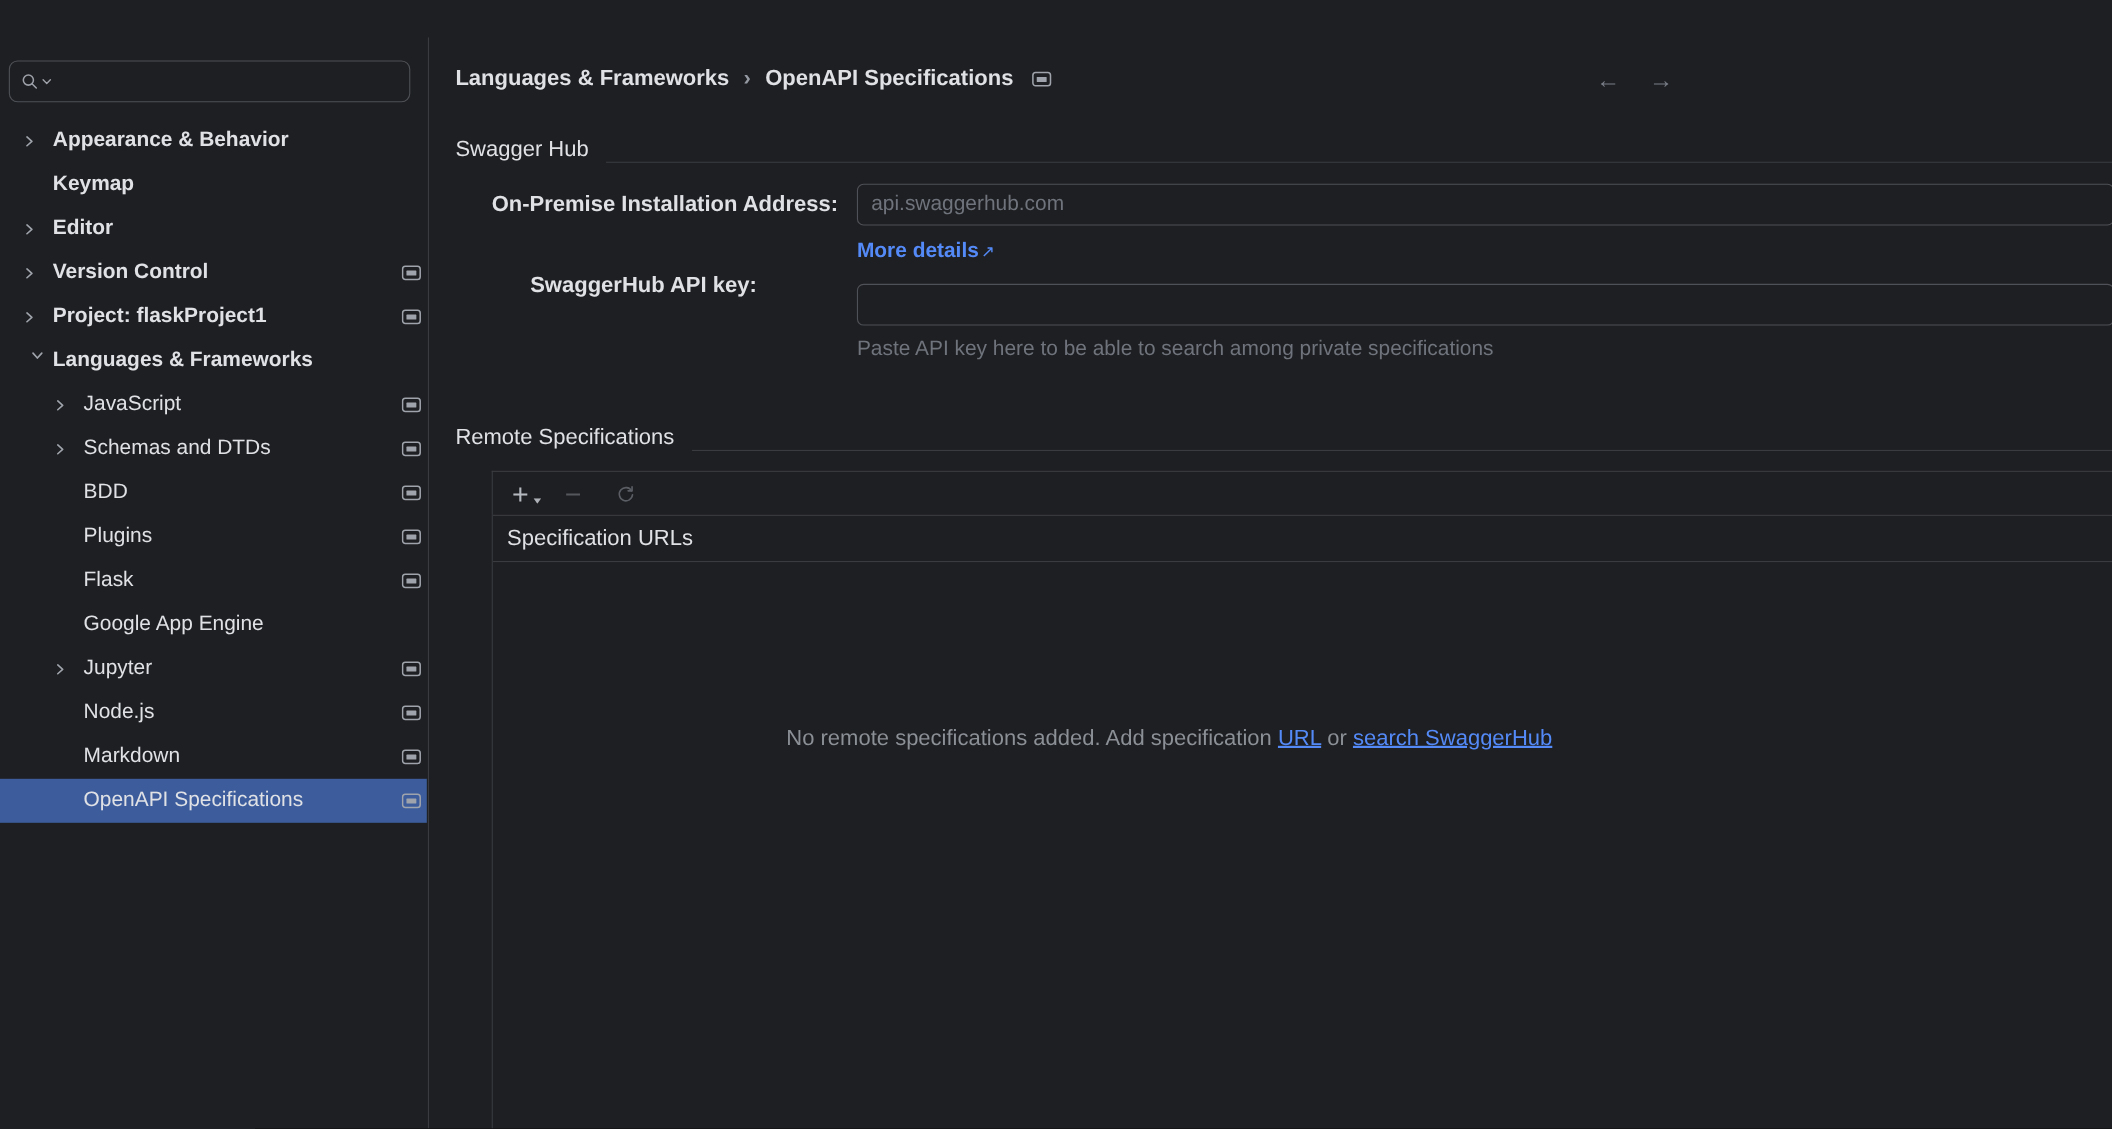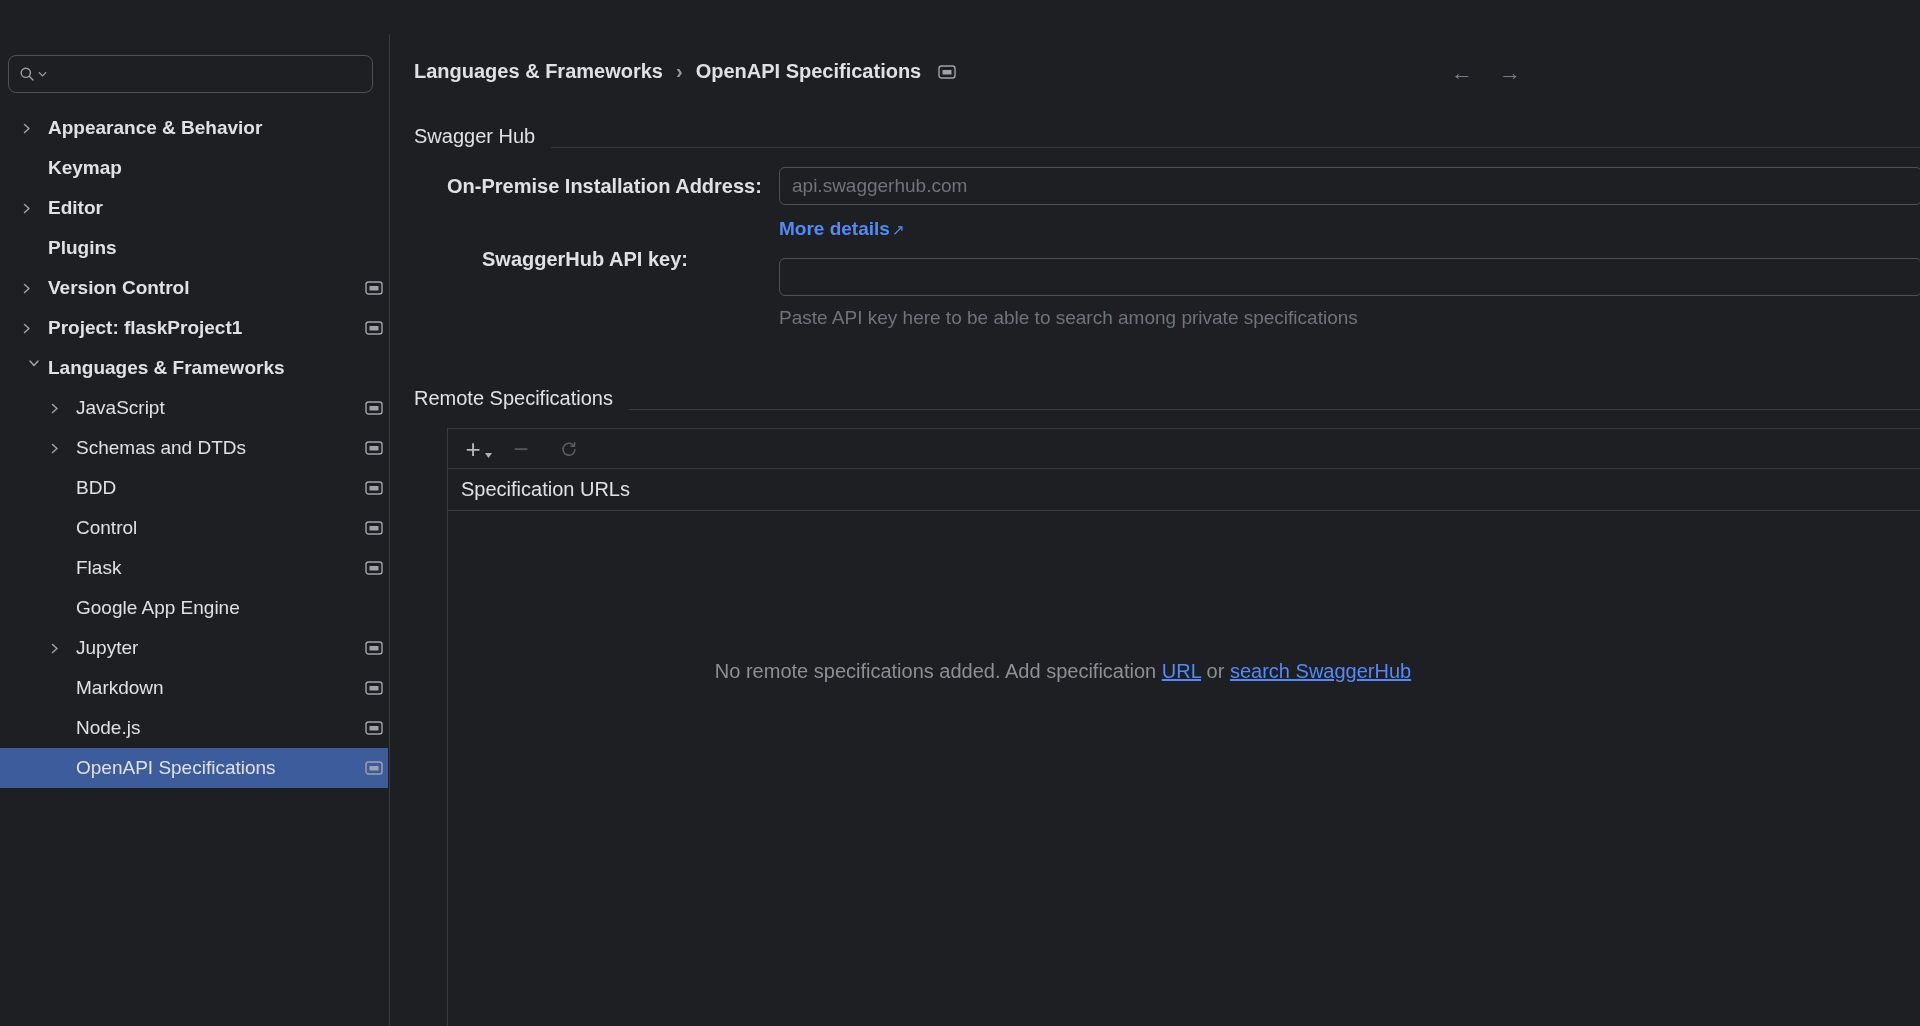--- a/index.html
+++ b/index.html
@@ -126,100 +126,96 @@
         </div>
         <div class="tree-row lvl0 bold">
           <span class="chev">
             <svg width="13" height="13" viewBox="0 0 13 13">
               <path d="M4.5 2.5L9 6.5 4.5 10.5" fill="none" stroke="#9fa3ab" stroke-width="1.5" stroke-linecap="round" stroke-linejoin="round"></path>
             </svg>
           </span>
           <span class="tree-label">Editor</span>
         </div>
         <div class="tree-row lvl0 bold">
+          <span class="chev">
+            <svg width="13" height="13" viewBox="0 0 13 13">
+              <path d="M4.5 2.5L9 6.5 4.5 10.5" fill="none" stroke="#9fa3ab" stroke-width="1.5" stroke-linecap="round" stroke-linejoin="round"></path>
+            </svg>
+          </span>
+          <span class="tree-label">Version Control</span>
+          <span class="scope">
+            <svg width="19" height="16" viewBox="0 0 19 16">
+              <rect x="1" y="2" width="16" height="12" rx="2.5" fill="none" stroke="#9fa3ab" stroke-width="1.4"></rect>
+              <rect x="4.5" y="6" width="9" height="4.5" rx="0.5" fill="#9fa3ab"></rect>
+            </svg>
+          </span>
+        </div>
+        <div class="tree-row lvl0 bold">
+          <span class="chev">
+            <svg width="13" height="13" viewBox="0 0 13 13">
+              <path d="M4.5 2.5L9 6.5 4.5 10.5" fill="none" stroke="#9fa3ab" stroke-width="1.5" stroke-linecap="round" stroke-linejoin="round"></path>
+            </svg>
+          </span>
+          <span class="tree-label">Project: flaskProject1</span>
+          <span class="scope">
+            <svg width="19" height="16" viewBox="0 0 19 16">
+              <rect x="1" y="2" width="16" height="12" rx="2.5" fill="none" stroke="#9fa3ab" stroke-width="1.4"></rect>
+              <rect x="4.5" y="6" width="9" height="4.5" rx="0.5" fill="#9fa3ab"></rect>
+            </svg>
+          </span>
+        </div>
+        <div class="tree-row lvl0 bold">
+          <span class="chev down">
+            <svg width="13" height="13" viewBox="0 0 13 13">
+              <path d="M4.5 2.5L9 6.5 4.5 10.5" fill="none" stroke="#9fa3ab" stroke-width="1.5" stroke-linecap="round" stroke-linejoin="round"></path>
+            </svg>
+          </span>
+          <span class="tree-label">Languages &amp; Frameworks</span>
+        </div>
+        <div class="tree-row lvl1">
+          <span class="chev">
+            <svg width="13" height="13" viewBox="0 0 13 13">
+              <path d="M4.5 2.5L9 6.5 4.5 10.5" fill="none" stroke="#9fa3ab" stroke-width="1.5" stroke-linecap="round" stroke-linejoin="round"></path>
+            </svg>
+          </span>
+          <span class="tree-label">JavaScript</span>
+          <span class="scope">
+            <svg width="19" height="16" viewBox="0 0 19 16">
+              <rect x="1" y="2" width="16" height="12" rx="2.5" fill="none" stroke="#9fa3ab" stroke-width="1.4"></rect>
+              <rect x="4.5" y="6" width="9" height="4.5" rx="0.5" fill="#9fa3ab"></rect>
+            </svg>
+          </span>
+        </div>
+        <div class="tree-row lvl1">
+          <span class="chev">
+            <svg width="13" height="13" viewBox="0 0 13 13">
+              <path d="M4.5 2.5L9 6.5 4.5 10.5" fill="none" stroke="#9fa3ab" stroke-width="1.5" stroke-linecap="round" stroke-linejoin="round"></path>
+            </svg>
+          </span>
+          <span class="tree-label">Schemas and DTDs</span>
+          <span class="scope">
+            <svg width="19" height="16" viewBox="0 0 19 16">
+              <rect x="1" y="2" width="16" height="12" rx="2.5" fill="none" stroke="#9fa3ab" stroke-width="1.4"></rect>
+              <rect x="4.5" y="6" width="9" height="4.5" rx="0.5" fill="#9fa3ab"></rect>
+            </svg>
+          </span>
+        </div>
+        <div class="tree-row lvl1">
+          <span class="chev"></span>
+          <span class="tree-label">BDD</span>
+          <span class="scope">
+            <svg width="19" height="16" viewBox="0 0 19 16">
+              <rect x="1" y="2" width="16" height="12" rx="2.5" fill="none" stroke="#9fa3ab" stroke-width="1.4"></rect>
+              <rect x="4.5" y="6" width="9" height="4.5" rx="0.5" fill="#9fa3ab"></rect>
+            </svg>
+          </span>
+        </div>
+        <div class="tree-row lvl1">
           <span class="chev"></span>
           <span class="tree-label">Plugins</span>
-        </div>
-        <div class="tree-row lvl0 bold">
-          <span class="chev">
-            <svg width="13" height="13" viewBox="0 0 13 13">
-              <path d="M4.5 2.5L9 6.5 4.5 10.5" fill="none" stroke="#9fa3ab" stroke-width="1.5" stroke-linecap="round" stroke-linejoin="round"></path>
-            </svg>
-          </span>
-          <span class="tree-label">Version Control</span>
-          <span class="scope">
-            <svg width="19" height="16" viewBox="0 0 19 16">
-              <rect x="1" y="2" width="16" height="12" rx="2.5" fill="none" stroke="#9fa3ab" stroke-width="1.4"></rect>
-              <rect x="4.5" y="6" width="9" height="4.5" rx="0.5" fill="#9fa3ab"></rect>
-            </svg>
-          </span>
-        </div>
-        <div class="tree-row lvl0 bold">
-          <span class="chev">
-            <svg width="13" height="13" viewBox="0 0 13 13">
-              <path d="M4.5 2.5L9 6.5 4.5 10.5" fill="none" stroke="#9fa3ab" stroke-width="1.5" stroke-linecap="round" stroke-linejoin="round"></path>
-            </svg>
-          </span>
-          <span class="tree-label">Project: flaskProject1</span>
-          <span class="scope">
-            <svg width="19" height="16" viewBox="0 0 19 16">
-              <rect x="1" y="2" width="16" height="12" rx="2.5" fill="none" stroke="#9fa3ab" stroke-width="1.4"></rect>
-              <rect x="4.5" y="6" width="9" height="4.5" rx="0.5" fill="#9fa3ab"></rect>
-            </svg>
-          </span>
-        </div>
-        <div class="tree-row lvl0 bold">
-          <span class="chev down">
-            <svg width="13" height="13" viewBox="0 0 13 13">
-              <path d="M4.5 2.5L9 6.5 4.5 10.5" fill="none" stroke="#9fa3ab" stroke-width="1.5" stroke-linecap="round" stroke-linejoin="round"></path>
-            </svg>
-          </span>
-          <span class="tree-label">Languages &amp; Frameworks</span>
-        </div>
-        <div class="tree-row lvl1">
-          <span class="chev">
-            <svg width="13" height="13" viewBox="0 0 13 13">
-              <path d="M4.5 2.5L9 6.5 4.5 10.5" fill="none" stroke="#9fa3ab" stroke-width="1.5" stroke-linecap="round" stroke-linejoin="round"></path>
-            </svg>
-          </span>
-          <span class="tree-label">JavaScript</span>
-          <span class="scope">
-            <svg width="19" height="16" viewBox="0 0 19 16">
-              <rect x="1" y="2" width="16" height="12" rx="2.5" fill="none" stroke="#9fa3ab" stroke-width="1.4"></rect>
-              <rect x="4.5" y="6" width="9" height="4.5" rx="0.5" fill="#9fa3ab"></rect>
-            </svg>
-          </span>
-        </div>
-        <div class="tree-row lvl1">
-          <span class="chev">
-            <svg width="13" height="13" viewBox="0 0 13 13">
-              <path d="M4.5 2.5L9 6.5 4.5 10.5" fill="none" stroke="#9fa3ab" stroke-width="1.5" stroke-linecap="round" stroke-linejoin="round"></path>
-            </svg>
-          </span>
-          <span class="tree-label">Schemas and DTDs</span>
-          <span class="scope">
-            <svg width="19" height="16" viewBox="0 0 19 16">
-              <rect x="1" y="2" width="16" height="12" rx="2.5" fill="none" stroke="#9fa3ab" stroke-width="1.4"></rect>
-              <rect x="4.5" y="6" width="9" height="4.5" rx="0.5" fill="#9fa3ab"></rect>
-            </svg>
-          </span>
-        </div>
-        <div class="tree-row lvl1">
-          <span class="chev"></span>
-          <span class="tree-label">BDD</span>
-          <span class="scope">
-            <svg width="19" height="16" viewBox="0 0 19 16">
-              <rect x="1" y="2" width="16" height="12" rx="2.5" fill="none" stroke="#9fa3ab" stroke-width="1.4"></rect>
-              <rect x="4.5" y="6" width="9" height="4.5" rx="0.5" fill="#9fa3ab"></rect>
-            </svg>
-          </span>
-        </div>
-        <div class="tree-row lvl1">
-          <span class="chev"></span>
-          <span class="tree-label">Control</span>
           <span class="scope">
             <svg width="19" height="16" viewBox="0 0 19 16">
               <rect x="1" y="2" width="16" height="12" rx="2.5" fill="none" stroke="#9fa3ab" stroke-width="1.4"></rect>
               <rect x="4.5" y="6" width="9" height="4.5" rx="0.5" fill="#9fa3ab"></rect>
             </svg>
           </span>
         </div>
         <div class="tree-row lvl1">
           <span class="chev"></span>
           <span class="tree-label">Flask</span>
@@ -243,31 +239,31 @@
           <span class="tree-label">Jupyter</span>
           <span class="scope">
             <svg width="19" height="16" viewBox="0 0 19 16">
               <rect x="1" y="2" width="16" height="12" rx="2.5" fill="none" stroke="#9fa3ab" stroke-width="1.4"></rect>
               <rect x="4.5" y="6" width="9" height="4.5" rx="0.5" fill="#9fa3ab"></rect>
             </svg>
           </span>
         </div>
         <div class="tree-row lvl1">
           <span class="chev"></span>
+          <span class="tree-label">Node.js</span>
+          <span class="scope">
+            <svg width="19" height="16" viewBox="0 0 19 16">
+              <rect x="1" y="2" width="16" height="12" rx="2.5" fill="none" stroke="#9fa3ab" stroke-width="1.4"></rect>
+              <rect x="4.5" y="6" width="9" height="4.5" rx="0.5" fill="#9fa3ab"></rect>
+            </svg>
+          </span>
+        </div>
+        <div class="tree-row lvl1">
+          <span class="chev"></span>
           <span class="tree-label">Markdown</span>
-          <span class="scope">
-            <svg width="19" height="16" viewBox="0 0 19 16">
-              <rect x="1" y="2" width="16" height="12" rx="2.5" fill="none" stroke="#9fa3ab" stroke-width="1.4"></rect>
-              <rect x="4.5" y="6" width="9" height="4.5" rx="0.5" fill="#9fa3ab"></rect>
-            </svg>
-          </span>
-        </div>
-        <div class="tree-row lvl1">
-          <span class="chev"></span>
-          <span class="tree-label">Node.js</span>
           <span class="scope">
             <svg width="19" height="16" viewBox="0 0 19 16">
               <rect x="1" y="2" width="16" height="12" rx="2.5" fill="none" stroke="#9fa3ab" stroke-width="1.4"></rect>
               <rect x="4.5" y="6" width="9" height="4.5" rx="0.5" fill="#9fa3ab"></rect>
             </svg>
           </span>
         </div>
         <div class="tree-row lvl1 selected">
           <span class="chev"></span>
           <span class="tree-label">OpenAPI Specifications</span>

